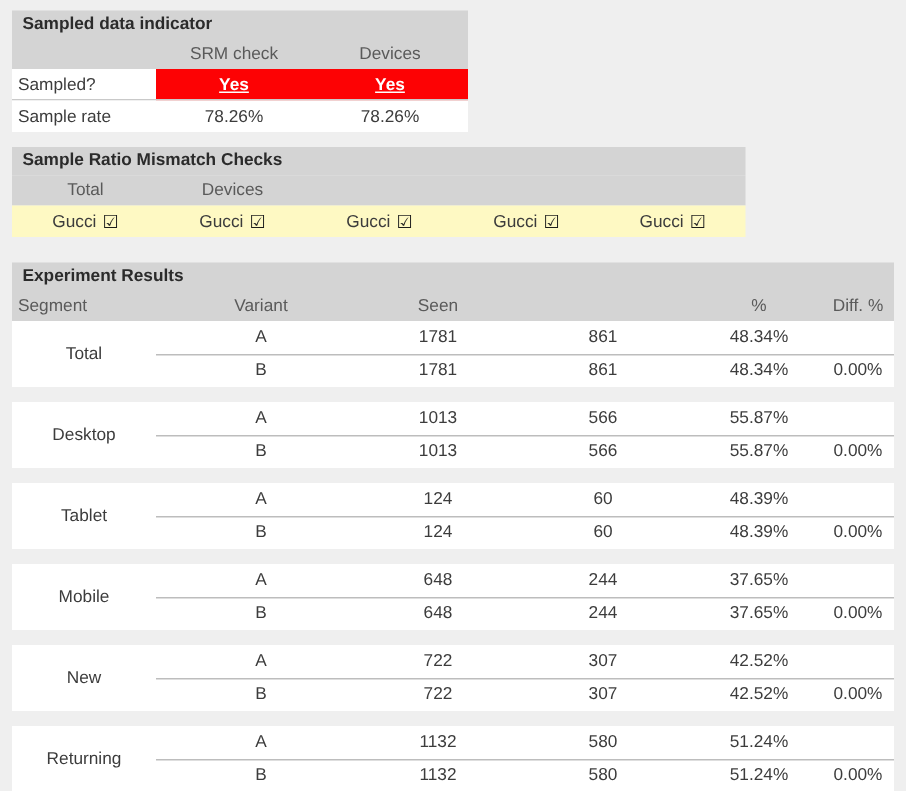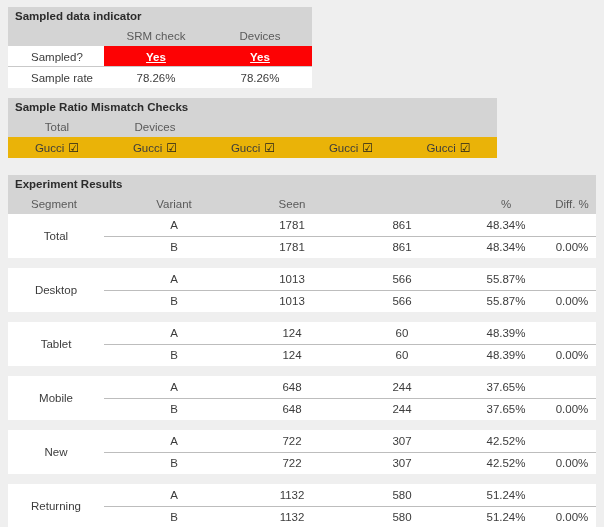--- a/index.html
+++ b/index.html
@@ -35,21 +35,21 @@
   }
   .cell {
     position: absolute;
     top: 0;
     height: 100%;
     display: flex;
     align-items: center;
     box-sizing: border-box;
   }
   .cell.ctr { justify-content: center; }
-  .cell.lft { justify-content: flex-start; padding-left: 23px; }
+  .cell.lft { justify-content: flex-start; padding-left: 4px; }
   .hdr-txt { color: #5a5a5a; font-size: 11.5px; }
 
   
   #sampled-panel { left: 8px; top: 7px; width: 304px; }
   #sampled-panel .band-title { width: 304px; }
   #sampled-panel .srm-head { width: 304px; }
   .row-white {
     background: #ffffff;
     height: 21px;
     position: relative;
@@ -180,21 +180,21 @@
 </div>
 
 <div class="panel" id="srm-panel">
   <div class="band-title">Sample Ratio Mismatch Checks</div>
 
   <div class="band-head">
     <div class="cell ctr s-c0 hdr-txt">Total</div>
     <div class="cell ctr s-c1 hdr-txt">Devices</div>
   </div>
 
-  <div class="green-row" style="background: #eab308;">
+  <div class="green-row" style="background: #fef9c3;">
     <div class="cell ctr s-c0">
       <span>Gucci</span>
       <span class="chk">☑</span>
     </div>
     <div class="cell ctr s-c1">
       <span>Gucci</span>
       <span class="chk">☑</span>
     </div>
     <div class="cell ctr s-c2">
       <span>Gucci</span>

